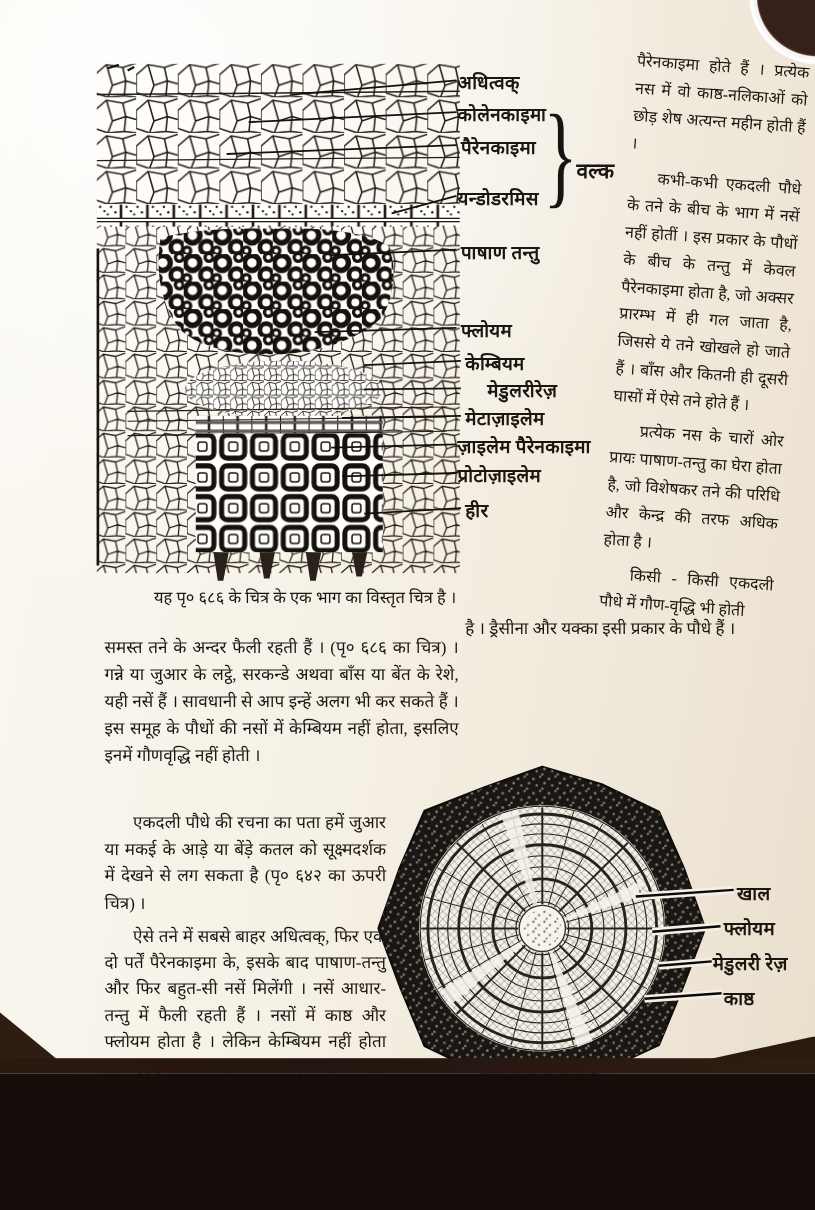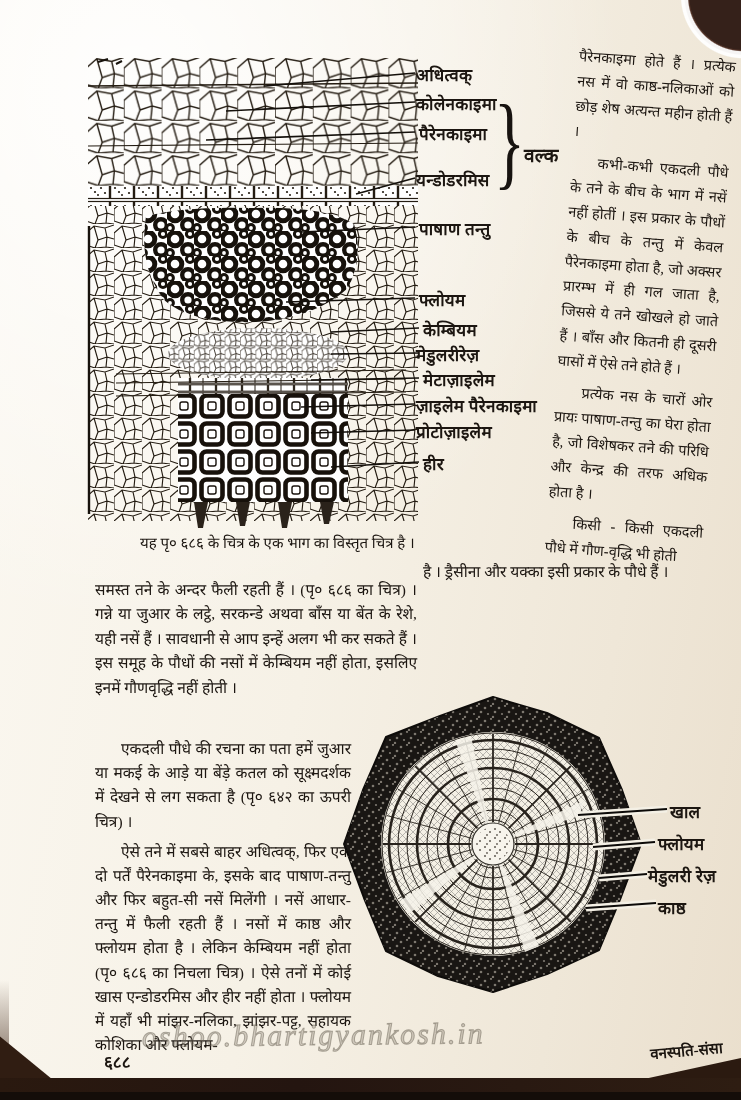--- a/index.html
+++ b/index.html
@@ -1,16 +1,16 @@
 <!DOCTYPE html>
 <html><head>
 <meta charset="utf-8">
 <style>
   html,body{margin:0;padding:0;background:#140d09;}
-  .scene{position:relative;width:741px;height:1092px;overflow:hidden;
+  .scene{position:relative;width:741px;height:976px;overflow:hidden;
          font-family:"Liberation Serif","DejaVu Serif",serif;color:#1c1611;}
   .paper{position:absolute;inset:0;
          background:
            radial-gradient(120% 90% at 18% 8%, rgba(255,255,255,.9) 0%, rgba(255,255,255,0) 55%),
            linear-gradient(100deg,#fbf8f1 0%,#f6f1e6 45%,#efe7d8 78%,#eadfcd 100%);}
   .txt{position:absolute;line-height:1.58;text-align:justify;}
   .txt p{margin:0 0 6px 0;}
   .indent{text-indent:26px;}
   .fig-label{position:absolute;font-weight:700;font-size:17px;white-space:nowrap;letter-spacing:.3px;}
   .caption{position:absolute;font-size:15px;text-align:left;}
@@ -121,21 +121,21 @@
     </g>
   </svg>
 
   <div class="fig-label" style="left:416px;top:63px;">अधित्वक्</div>
   <div class="fig-label" style="left:416px;top:92px;">कोलेनकाइमा</div>
   <div class="fig-label" style="left:419px;top:122px;">पैरेनकाइमा</div>
   <div class="fig-label" style="left:416px;top:168px;">यन्डोडरमिस</div>
   <div class="fig-label" style="left:419px;top:217px;">पाषाण तन्तु</div>
   <div class="fig-label" style="left:419px;top:288px;">फ्लोयम</div>
   <div class="fig-label" style="left:423px;top:318px;">केम्बियम</div>
-  <div class="fig-label" style="left:416px;top:343px;">मेडुलरीरेज़</div>
+  <div class="fig-label" style="left:443px;top:343px;">मेडुलरीरेज़</div>
   <div class="fig-label" style="left:423px;top:368px;">मेटाज़ाइलेम</div>
   <div class="fig-label" style="left:416px;top:394px;">ज़ाइलेम पैरेनकाइमा</div>
   <div class="fig-label" style="left:416px;top:420px;">प्रोटोज़ाइलेम</div>
   <div class="fig-label" style="left:423px;top:452px;text-align:right;">हीर</div>
 
   <div class="brace" style="left:494px;top:82px;">}</div>
   <div class="fig-label" style="left:524px;top:130px;font-size:19px;margin-top:12px;">वल्क</div>
 
   <div class="caption" style="left:140px;top:532px;width:360px;">यह पृ० ६८६ के चित्र के एक भाग का विस्तृत चित्र है ।</div>
 

